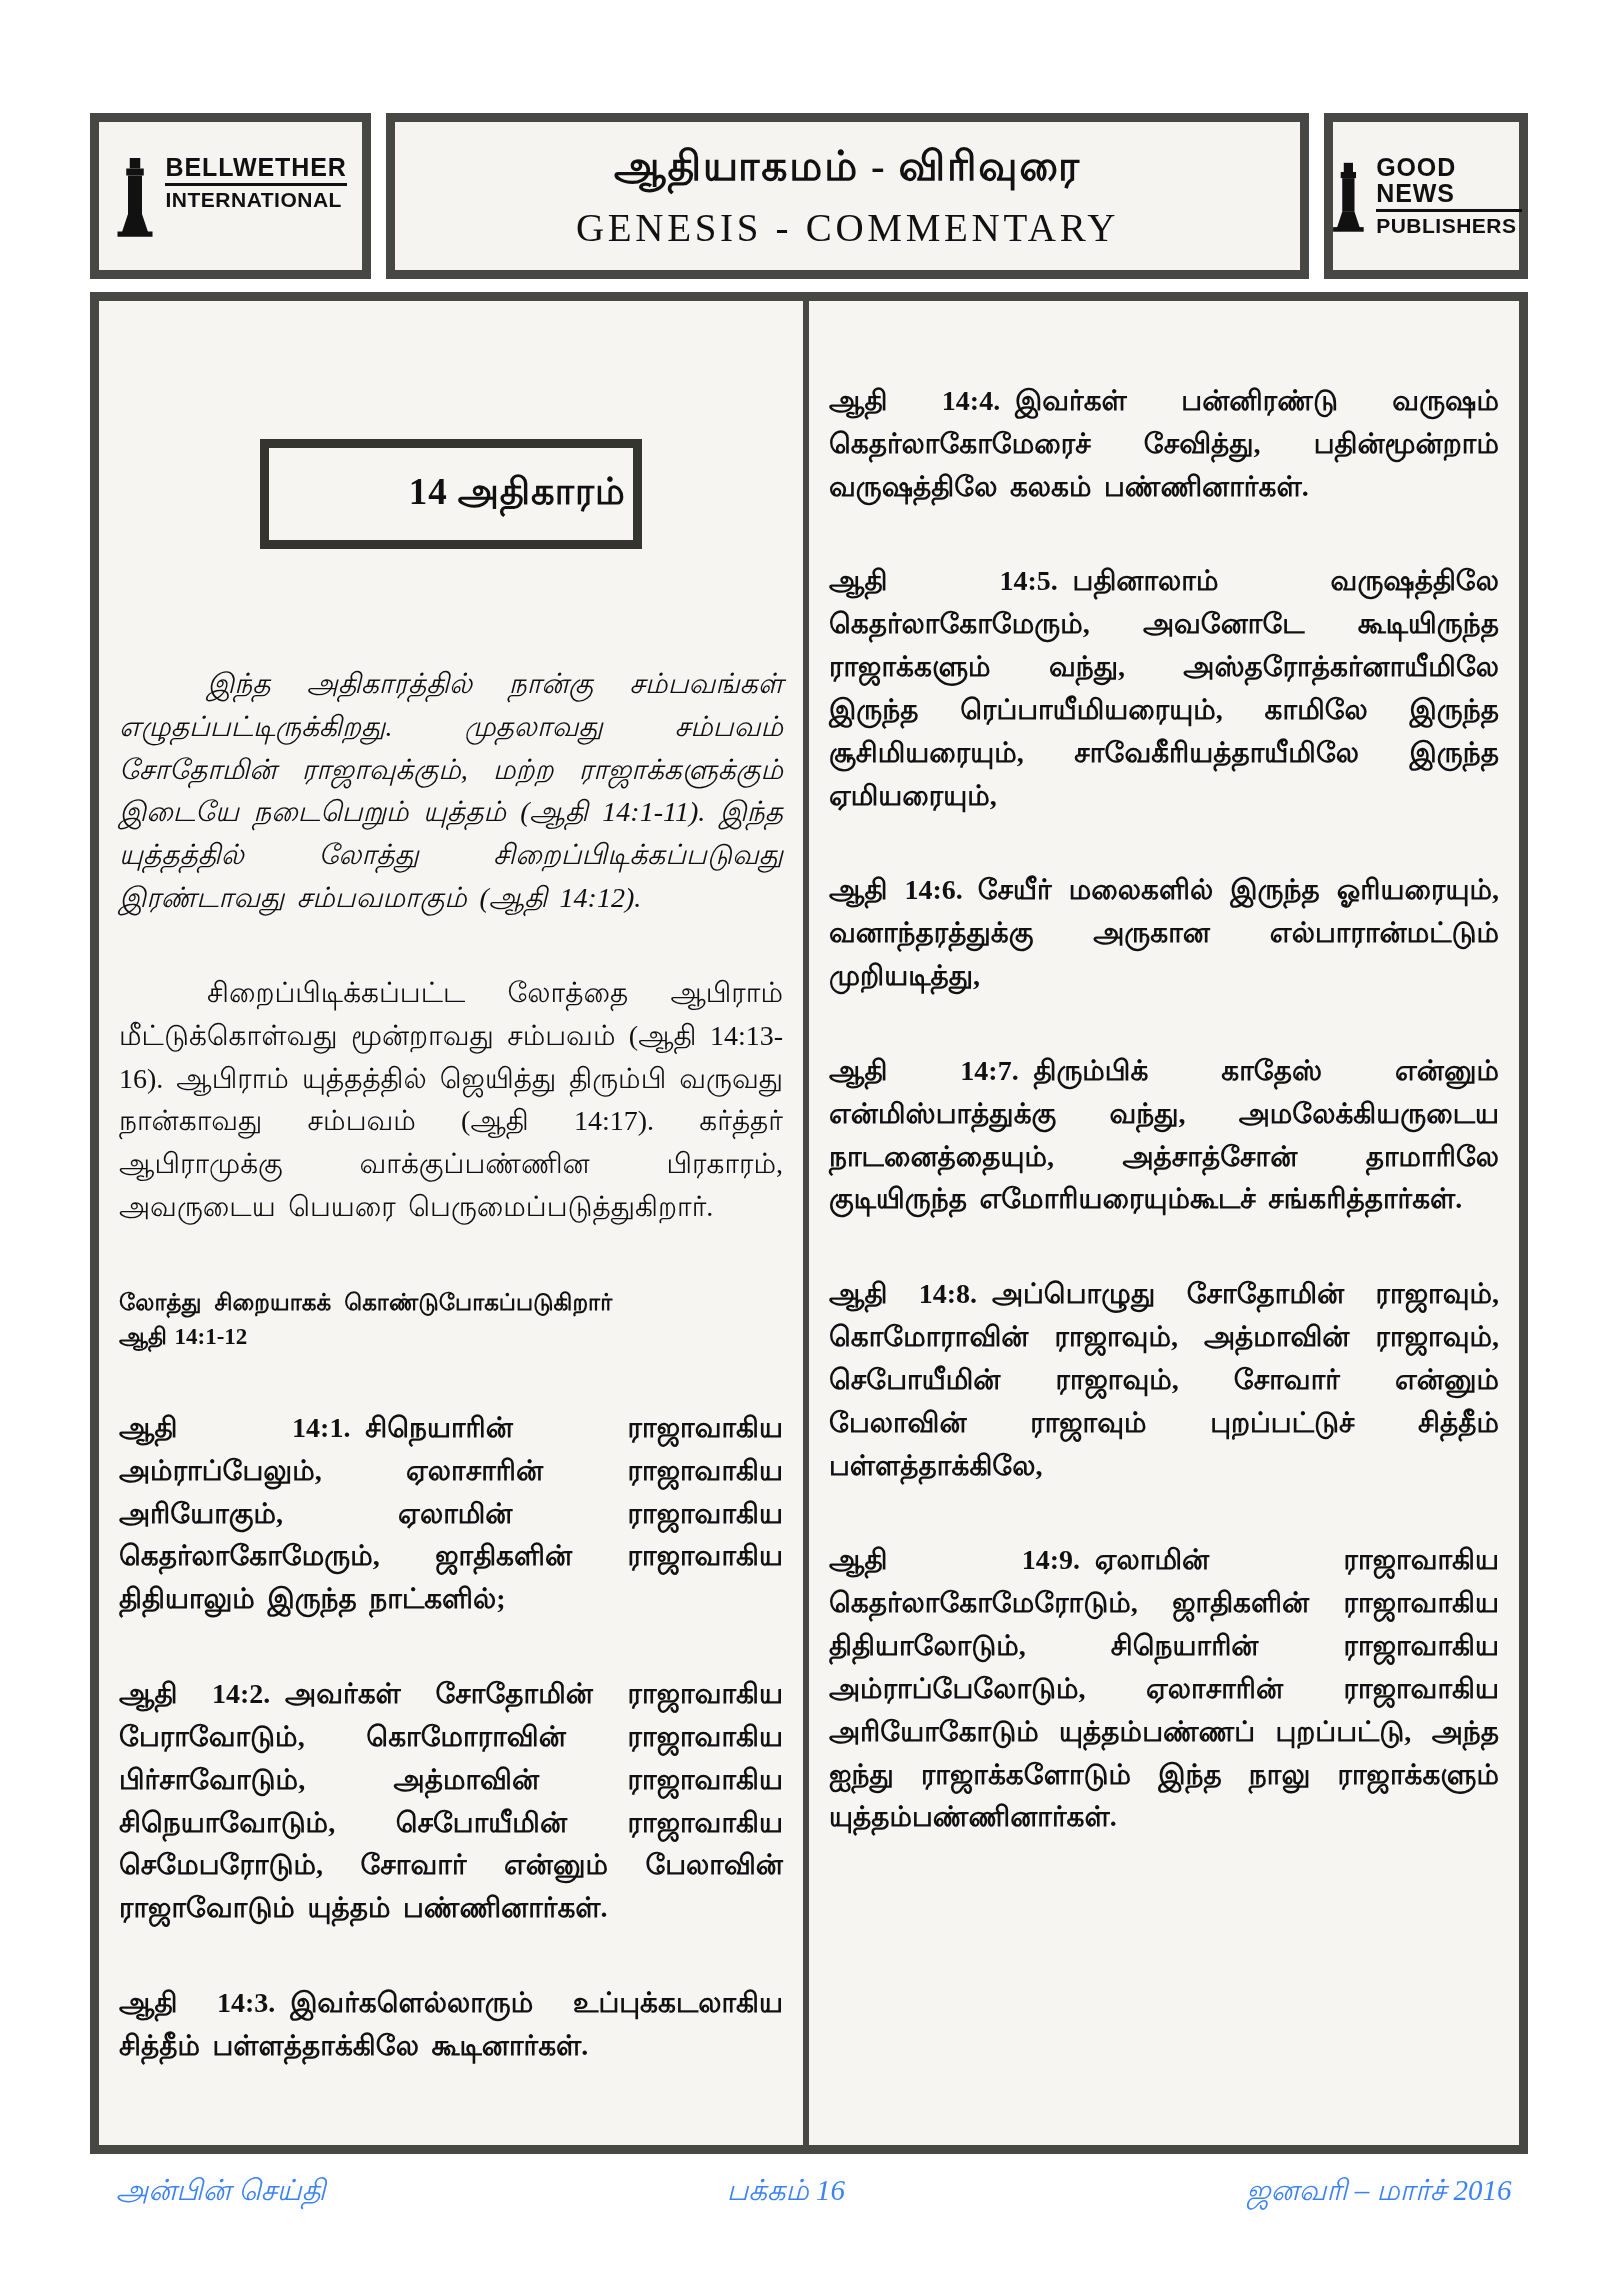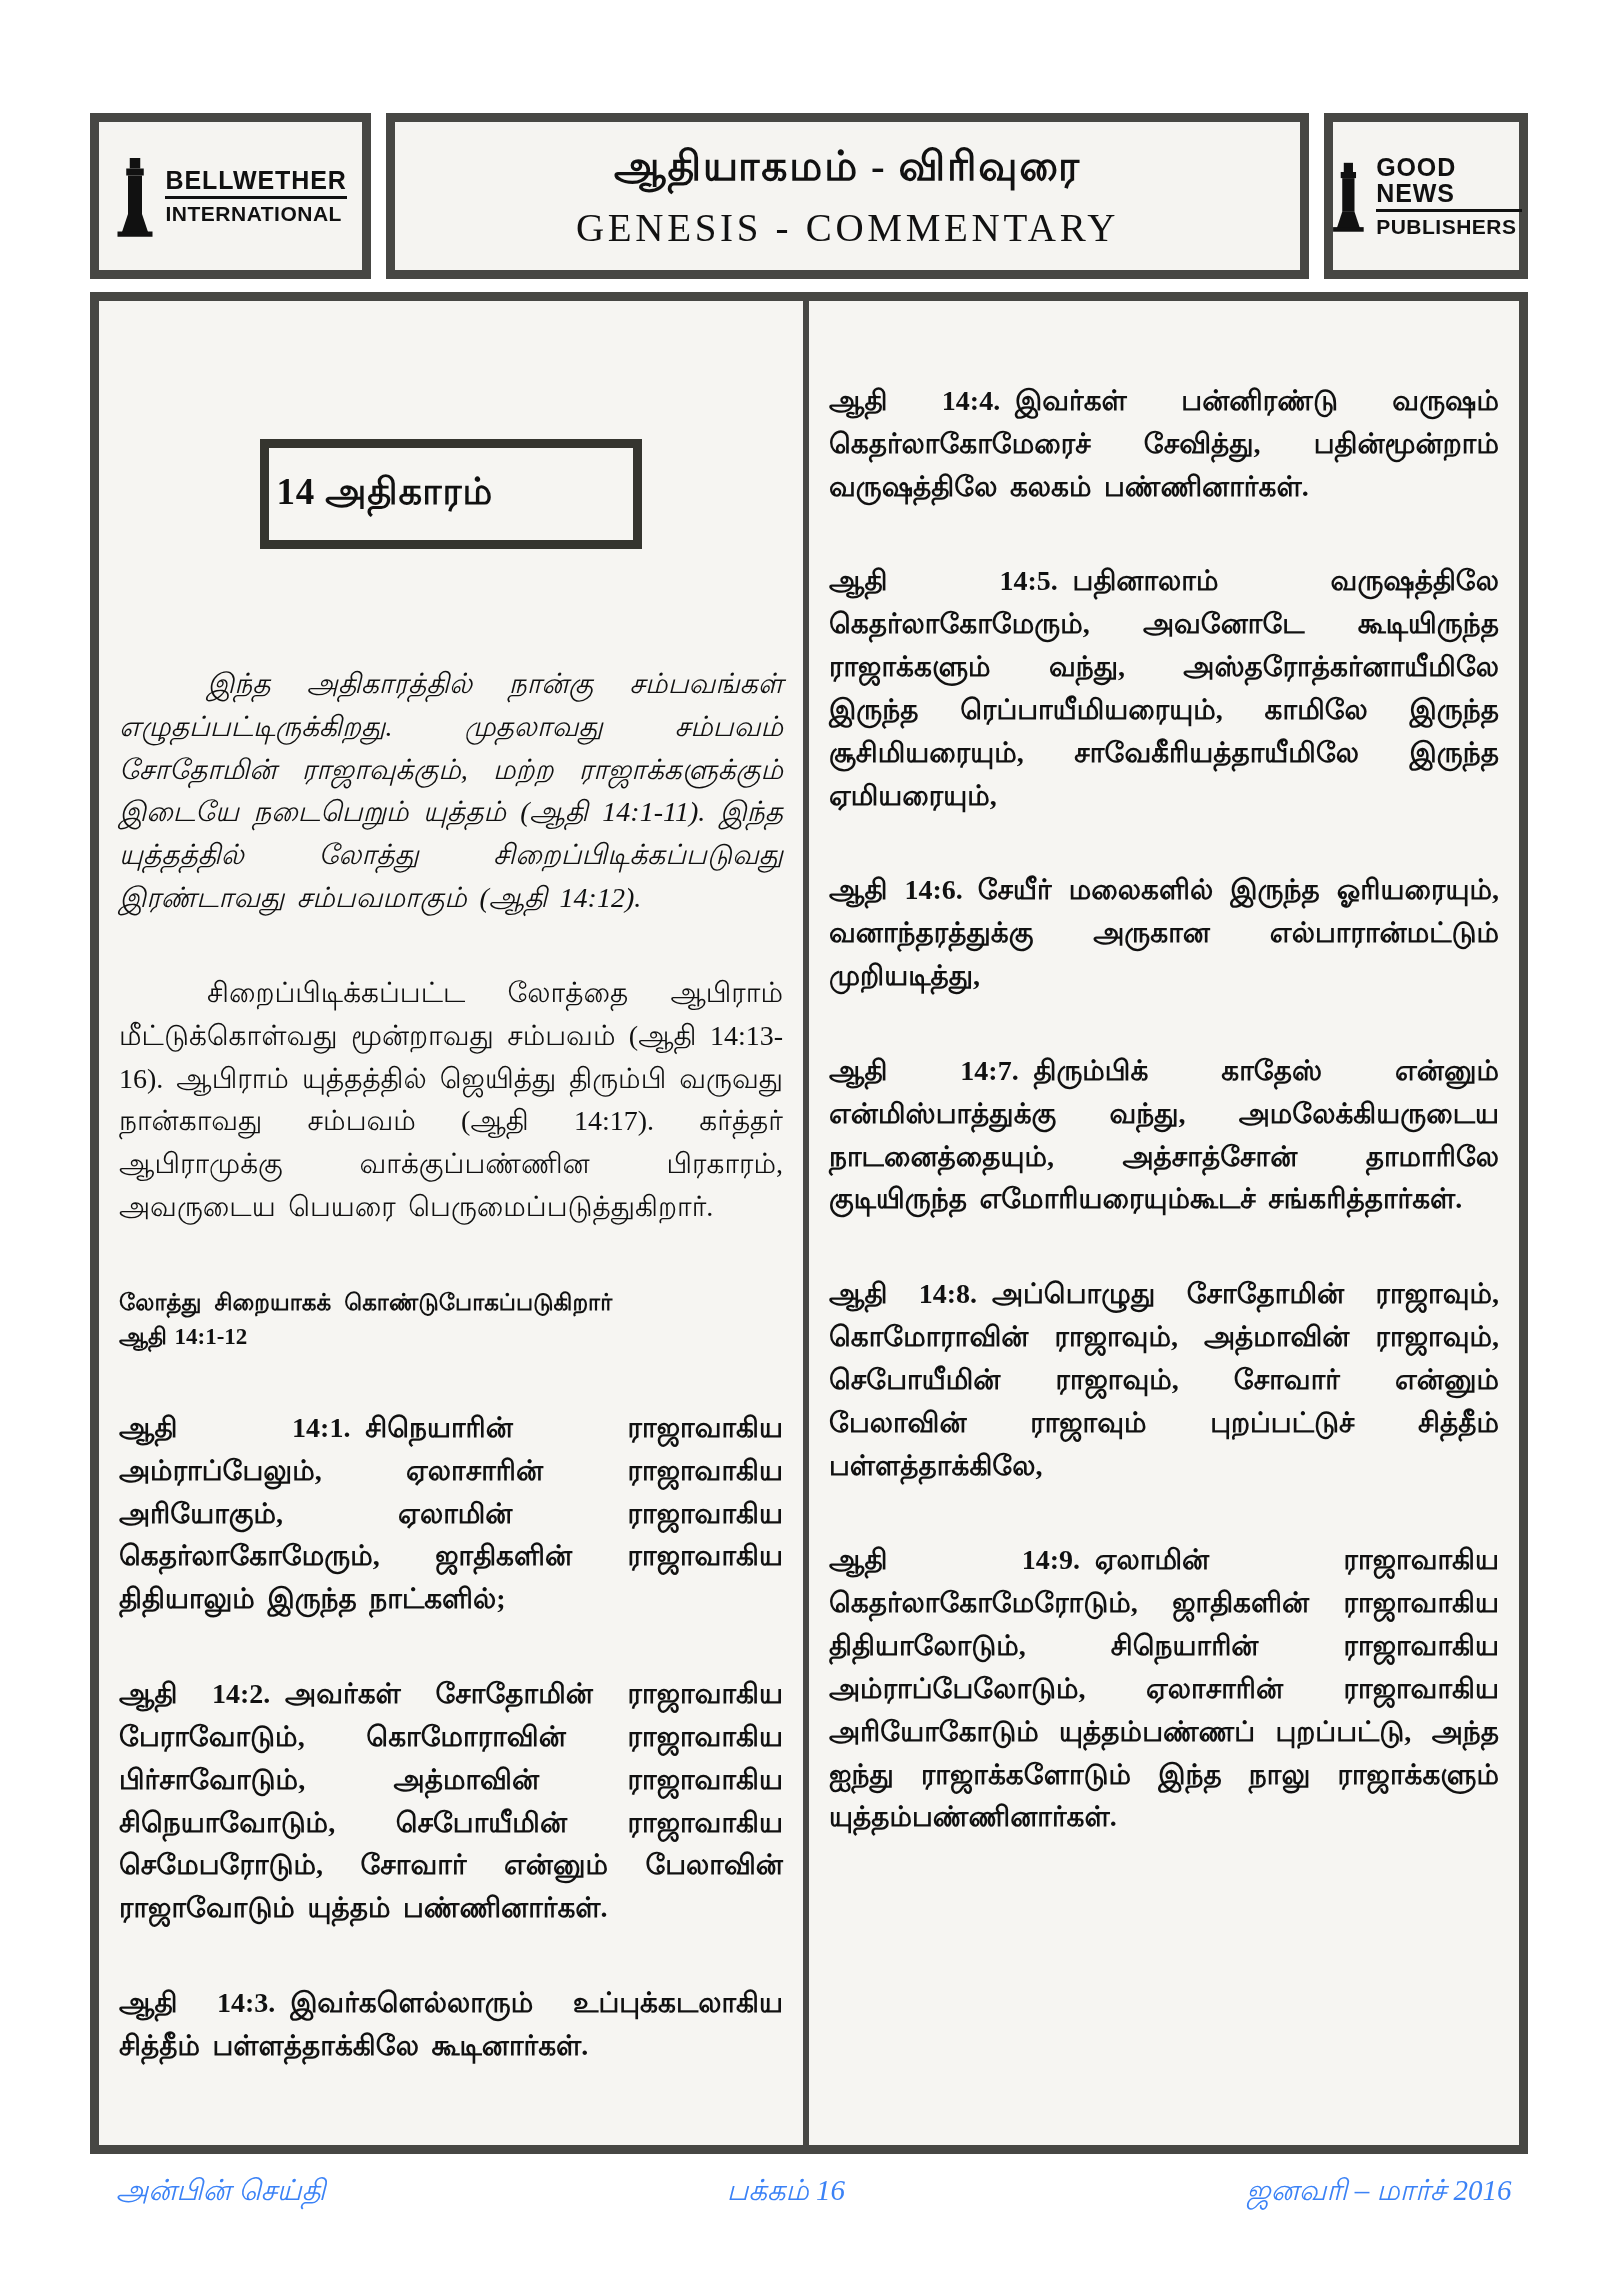--- a/index.html
+++ b/index.html
@@ -16,21 +16,21 @@
   .header-row{display:flex;gap:14.8px;height:166px;}
   .hbox{
     background:#f5f4f1;
     border:9.2px solid #474744;
     box-sizing:border-box;
     display:flex;align-items:center;justify-content:center;
   }
   .hbox.left{width:281px;}
   .hbox.center{flex:1;flex-direction:column;gap:9.2px;}
   .hbox.right{width:204px;}
-  .logo{display:flex;align-items:center;gap:9.2px;}
+  .logo{display:flex;align-items:flex-start;gap:9.2px;}
   .logo svg{width:42px;height:85px;display:block;}
   .logo-text{display:flex;flex-direction:column;align-items:flex-start;}
   .logo-line1{
     font-family:"Liberation Sans","DejaVu Sans",sans-serif;
     font-weight:bold;font-size:25px;letter-spacing:0.9px;
     border-bottom:3.7px solid #111;padding-bottom:2.8px;line-height:1.05;
   }
   .logo-line2{
     font-family:"Liberation Sans","DejaVu Sans",sans-serif;
     font-weight:bold;font-size:21px;letter-spacing:0.5px;
@@ -60,21 +60,21 @@
     text-align:justify;
     word-spacing:5.5px;
   }
   .intro{text-indent:88px;font-weight:400;}
   .verse{font-weight:700;}
   .vlabel{font-weight:700;margin-right:14.8px;}
   .chapter-box{
     width:382px;margin:138px auto 0 auto;
     border:9.2px solid #35352f;
     background:#f6f5f2;
-    text-align:left;
+    text-align:right;
     padding:22px 7.4px;
     font-size:37px;font-weight:bold;letter-spacing:0.9px;
     box-sizing:border-box;
   }
   .section-heading{
     margin-top:57px;
     font-size:23px;font-weight:800;line-height:1.5;
     text-align:justify;word-spacing:7.4px;
   }
   .section-heading .ref{display:block;text-align:left;word-spacing:1.8px;}

